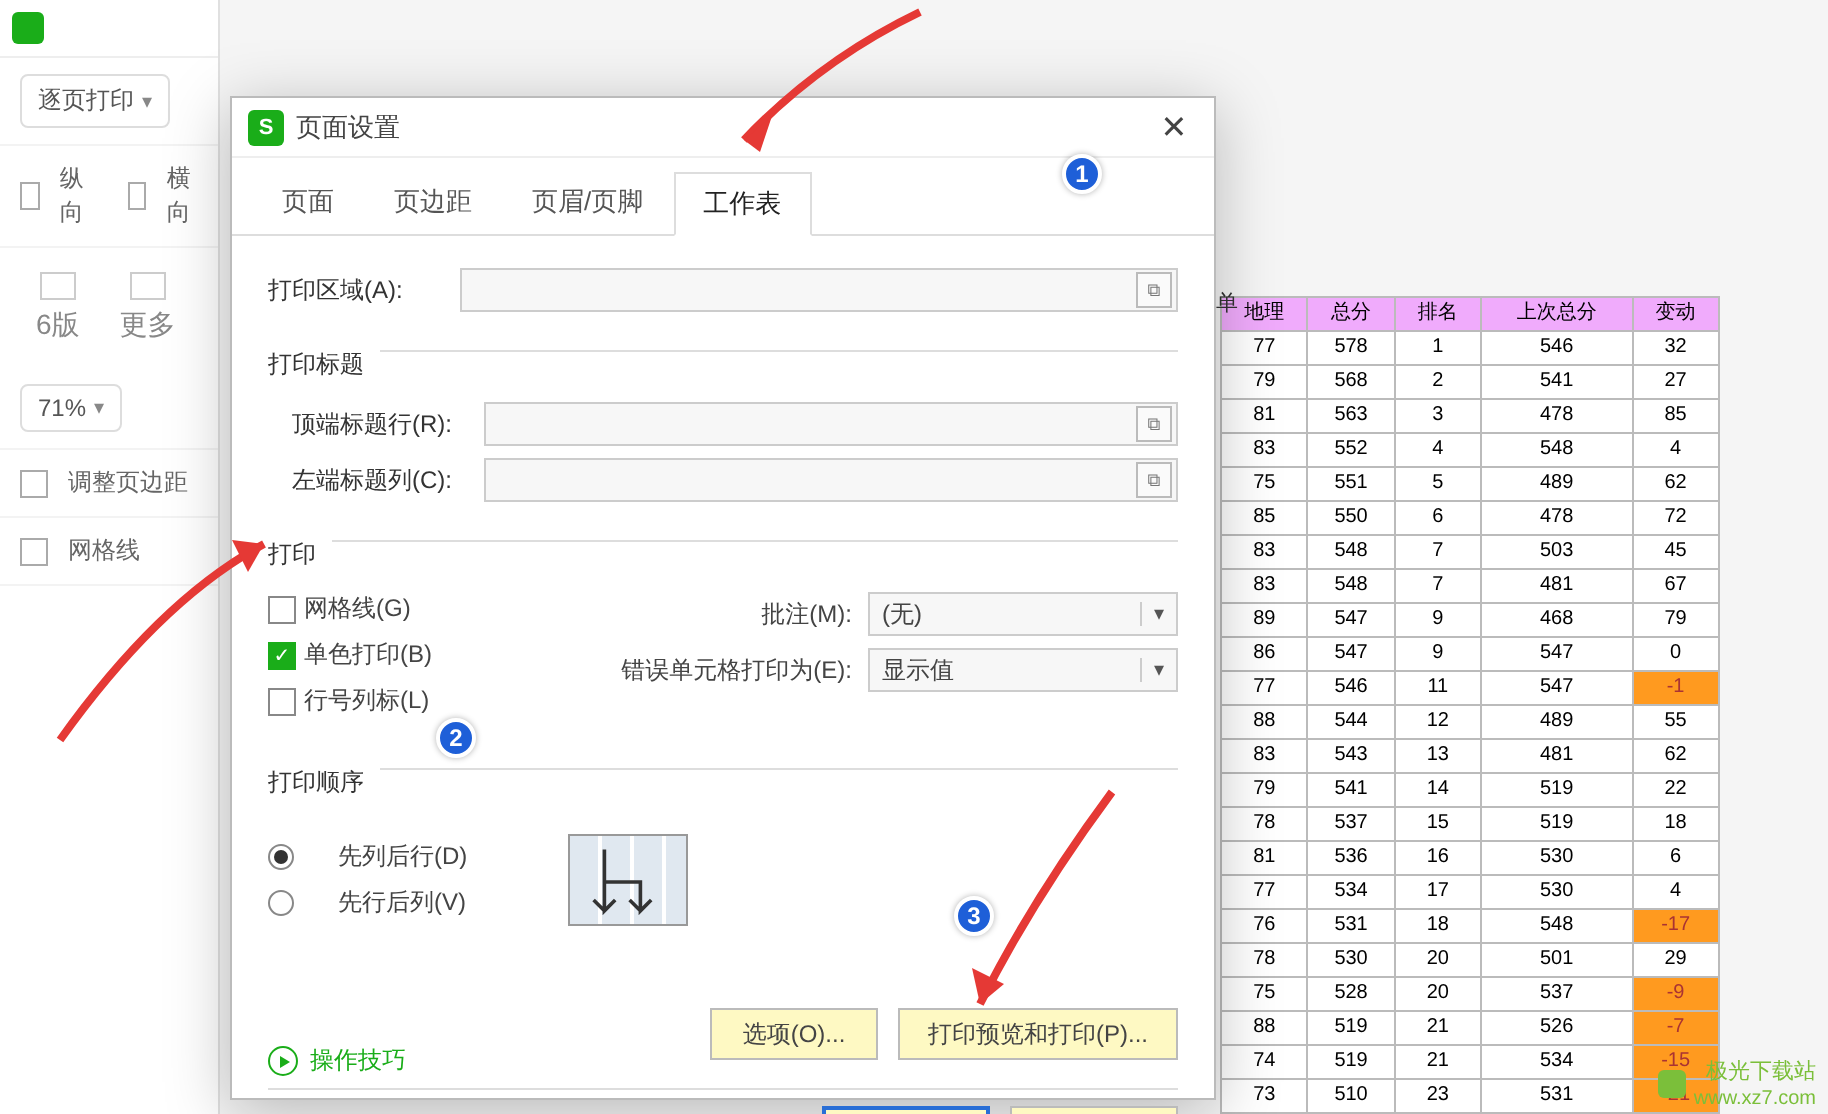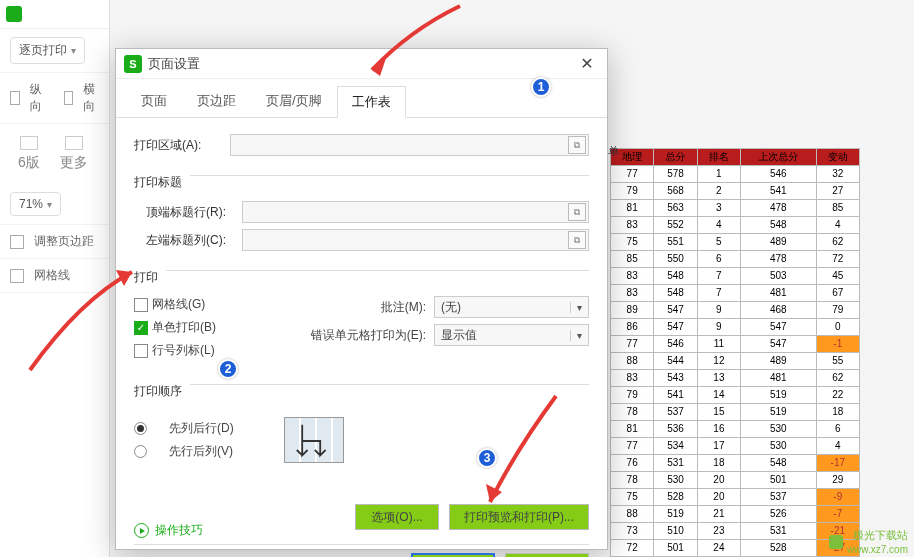--- a/index.html
+++ b/index.html
@@ -52,37 +52,37 @@
 
   .radio-row { display: flex; align-items: center; margin: 6px 0; gap: 22px; }
   .radio { width: 13px; height: 13px; border: 1px solid #888; border-radius: 50%; display: inline-flex; align-items: center; justify-content: center; }
   .radio.sel::after { content: ""; width: 7px; height: 7px; background: #333; border-radius: 50%; }
 
   .order-section { display: flex; gap: 50px; align-items: center; margin-top: 10px; }
   .order-preview { width: 60px; height: 46px; border: 1px solid #999; background: repeating-linear-gradient(90deg, #e0e8f0, #e0e8f0 14px, #fff 14px, #fff 16px), repeating-linear-gradient(0deg, #e0e8f0, #e0e8f0 10px, #fff 10px, #fff 12px); position: relative; }
   .order-arrow-shape { position: absolute; left: 10px; top: 4px; width: 36px; height: 38px; }
 
   .dlg-buttons { display: flex; justify-content: flex-end; gap: 10px; padding: 4px 0 10px 0; }
-  .btn { min-width: 84px; height: 26px; border: 1px solid #bbb; background: #84cc16; display: inline-flex; align-items: center; justify-content: center; cursor: pointer; font-size: 12px; }
+  .btn { min-width: 84px; height: 26px; border: 1px solid #bbb; background: #fef9c3; display: inline-flex; align-items: center; justify-content: center; cursor: pointer; font-size: 12px; }
   .btn.primary { border: 2px solid #2a6fd6; }
 
   .tips { position: absolute; left: 18px; bottom: 10px; color: #1aad19; font-size: 12px; display: flex; align-items: center; gap: 6px; }
   .play-icon { width: 15px; height: 15px; border: 1.5px solid #1aad19; border-radius: 50%; display: inline-flex; align-items: center; justify-content: center; }
   .play-icon::after { content: ""; border-left: 5px solid #1aad19; border-top: 3px solid transparent; border-bottom: 3px solid transparent; margin-left: 2px; }
 
   
   .red-arrow { position: absolute; z-index: 40; }
   .red-line { stroke: #e53935; stroke-width: 4; fill: none; }
   .red-head { fill: #e53935; }
   .badge { position: absolute; width: 20px; height: 20px; border-radius: 50%; background: #1e5fd8; color: #fff; font-size: 12px; font-weight: bold; display: inline-flex; align-items: center; justify-content: center; border: 2px solid #fff; box-shadow: 0 0 3px rgba(0,0,0,0.3); z-index: 50; }
 
   
   .bg-table { position: absolute; left: 610px; top: 148px; width: 250px; font-size: 10px; border-collapse: collapse; z-index: 5; background: #fff; }
   .bg-table th, .bg-table td { border: 1px solid #bbb; text-align: center; padding: 1px 3px; height: 14px; line-height: 14px; }
-  .bg-table th { font-weight: normal; background: #b91c1c; }
+  .bg-table th { font-weight: normal; background: #f0abfc; }
   .neg { background: #ff9a1f; color: #a33; }
 
   .bg-header-frag { position: absolute; left: 608px; top: 144px; font-size: 11px; color: #333; z-index: 6; }
 
   
   .watermark { position: absolute; right: 6px; bottom: 2px; font-size: 11px; color: #7bbf3a; text-align: right; display: flex; align-items: center; gap: 4px; z-index: 60; }
   .wm-logo { width: 14px; height: 14px; background: #7bbf3a; border-radius: 3px; display: inline-block; }
   .wm-cn { display: block; }
   .wm-url { color: #7bbf3a; font-size: 10px; }
 </style>
@@ -285,20 +285,27 @@
         <td class="neg">-9</td>
       </tr>
       <tr>
         <td>88</td>
         <td>519</td>
         <td>21</td>
         <td>526</td>
         <td class="neg">-7</td>
       </tr>
       <tr>
+        <td>74</td>
+        <td>519</td>
+        <td>21</td>
+        <td>534</td>
+        <td class="neg">-15</td>
+      </tr>
+      <tr>
         <td>73</td>
         <td>510</td>
         <td>23</td>
         <td>531</td>
         <td class="neg">-21</td>
       </tr>
       <tr>
         <td>72</td>
         <td>501</td>
         <td>24</td>

